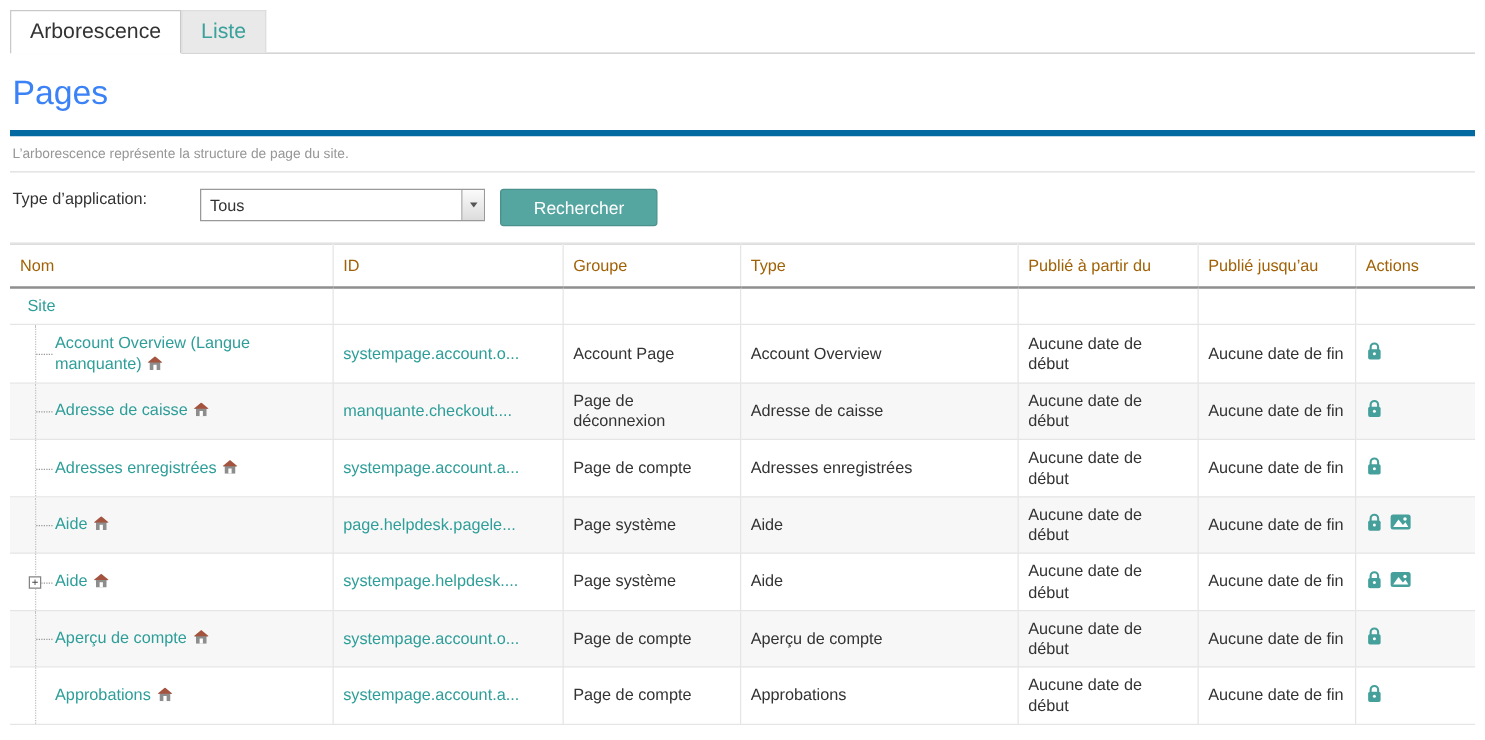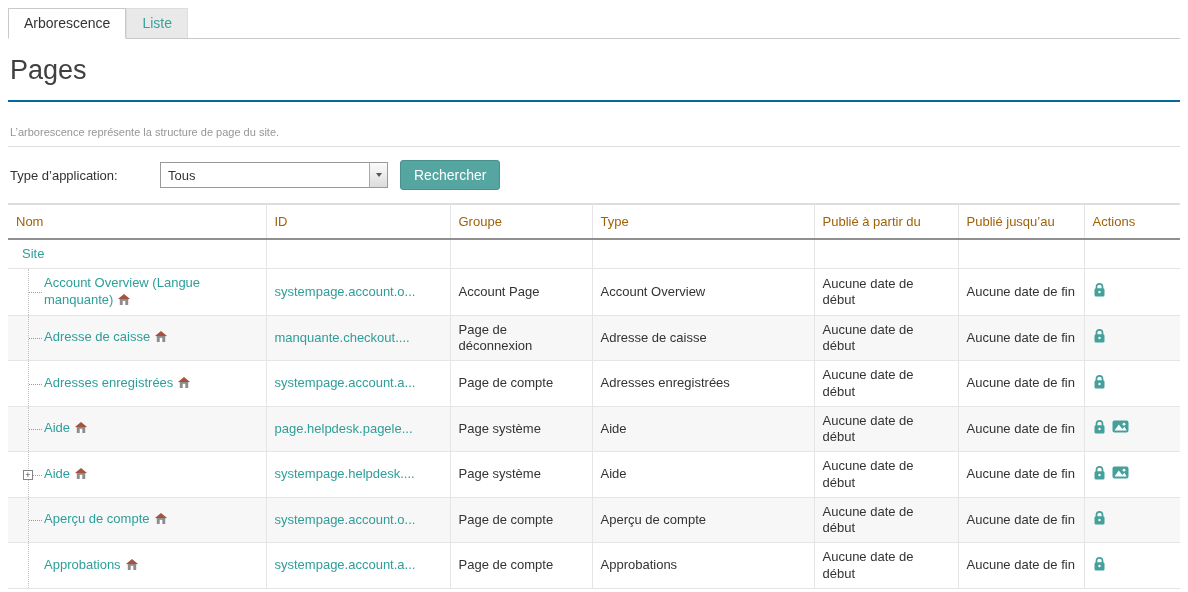--- a/index.html
+++ b/index.html
@@ -5,50 +5,50 @@
   * { box-sizing: border-box; }
   html,body { margin:0; padding:0; background:#fff; }
   body {
     width:1188px; height:592px; overflow:hidden;
     font-family:"Liberation Sans", sans-serif; color:#333; font-size:13px;
   }
   .wrap { padding:8px 8px 0 8px; }
 
   
   .tabs { display:flex; align-items:flex-end; border-bottom:1px solid #c9c9c9; }
-  .tab { padding:6px 15px 7px 15px; font-size:14px; cursor:pointer; }
+  .tab { padding:6px 15px 7px 15px; font-size:17px; cursor:pointer; }
   .tab.active {
     background:#fff; border:1px solid #c9c9c9; border-bottom:1px solid #fff;
     margin-bottom:-1px; color:#333; cursor:default;
   }
   .tab.inactive { background:#e9e9e9; border:1px solid #ddd; border-bottom:none; color:#3aa19b; }
 
   
-  h1.page-title { font-size:27px; font-weight:400; color:#404040; margin:0;
-    padding:16px 2px 14px 2px; border-bottom:2px solid #0369a1; }
-  .page-desc { font-size:11px; color:#969696; padding:8px 2px; border-bottom:1px solid #ddd;margin-top:16px; }
-
-  
-  .filter-row { display:flex; align-items:center; padding:13px 2px; border-bottom:1px solid #ddd; }
+  h1.page-title { font-size:27px; font-weight:400; color:#3b82f6; margin:0;
+    padding:16px 2px 14px 2px; border-bottom:5px solid #0369a1; }
+  .page-desc { font-size:11px; color:#969696; padding:8px 2px; border-bottom:1px solid #ddd; }
+
+  
+  .filter-row { display:flex; padding:13px 2px; border-bottom:1px solid #ddd; }
   .filter-label { width:150px; font-size:13px; color:#333; }
   .select {
     width:228px; height:26px; border:1px solid #999; background:#fff;
     display:flex; align-items:center; font-size:13px; cursor:pointer; position:relative;
   }
   .select .select-value { padding-left:7px; flex:1; }
   .select .select-arrow-box {
     width:18px; height:24px; border-left:1px solid #aaa;
     background:linear-gradient(#fbfbfb,#dcdcdc);
     display:flex; align-items:center; justify-content:center;
   }
   .caret-down { width:0; height:0; border-left:3px solid transparent;
     border-right:3px solid transparent; border-top:4px solid #555; }
   .btn {
     background:#55a5a1; border:1px solid #4a918d; color:#fff;
-    font-size:14px; padding:6px 13px; border-radius:3px; cursor:pointer;
+    font-size:14px; padding:6px 26px; border-radius:3px; cursor:pointer;
     font-family:"Liberation Sans", sans-serif;
   }
   .search-btn { margin-left:12px; }
   .toolbar { padding:10px 2px 9px 2px; }
 
   
   table { width:100%; border-collapse:collapse; font-size:13px; border-top:1px solid #ddd; }
   th {
     text-align:left; font-weight:400; color:#a16207; font-size:13px;
     padding:9px 8px; border-bottom:2px solid #8f8f8f;

